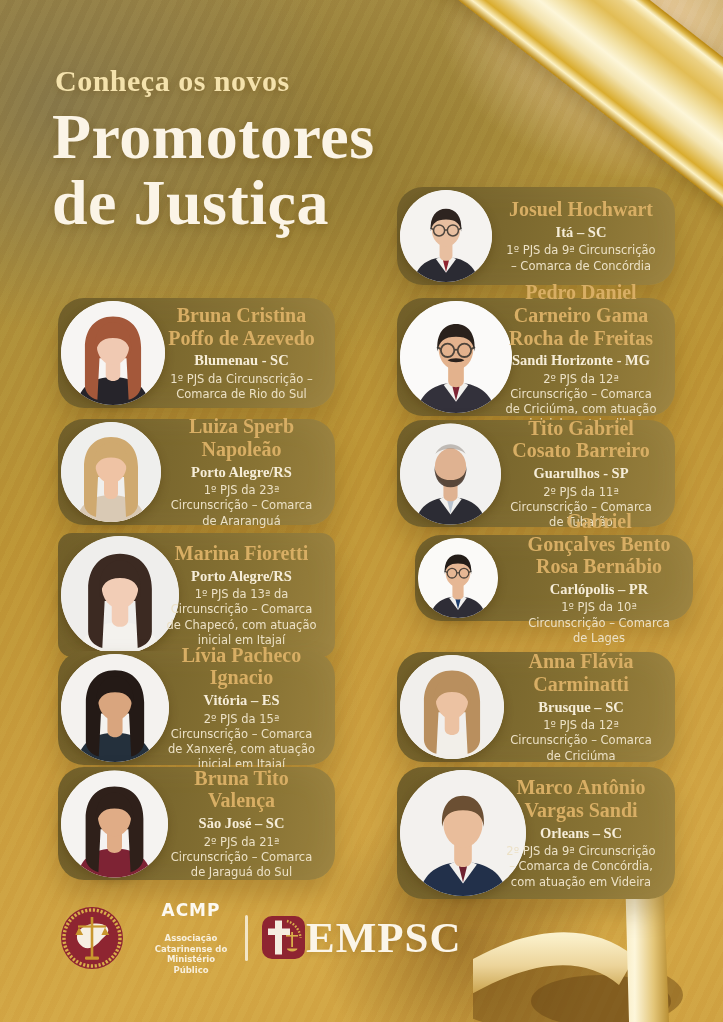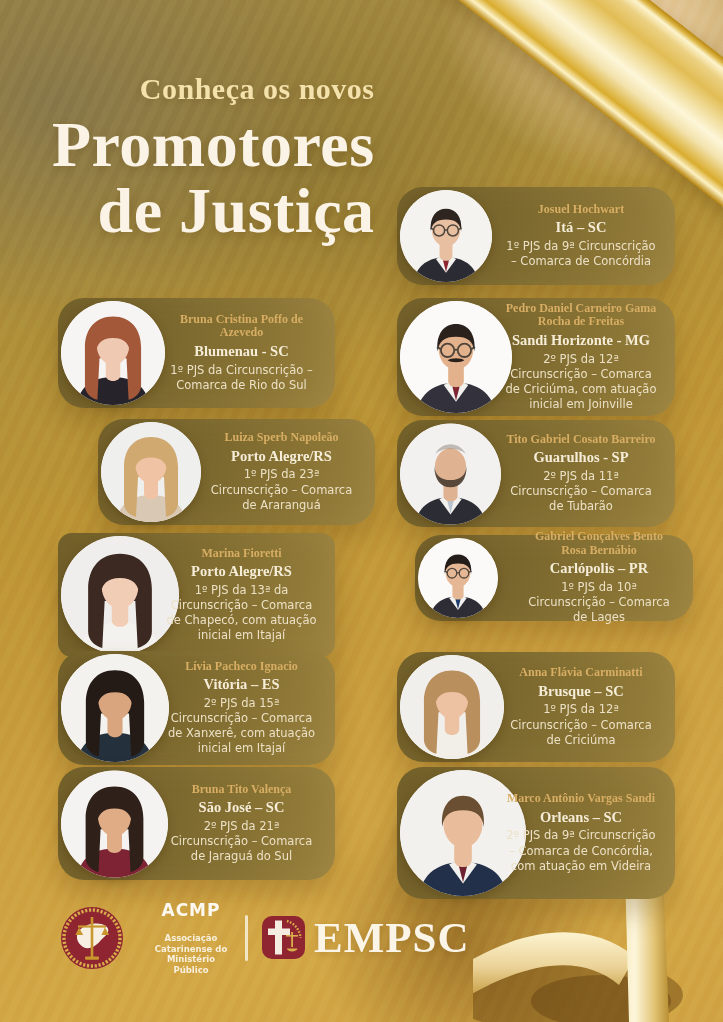--- a/index.html
+++ b/index.html
@@ -24,21 +24,21 @@
     position:absolute;left:380px;top:16px;width:540px;height:118px;
     transform:rotate(38deg);z-index:1;
     background:linear-gradient(to bottom,
       #b8860f 0%, #dcb545 4%, #fdf4cd 8%, #ecd183 16%, #e2bd55 30%,
       #f2e0a2 46%, #fdf6d8 58%, #f3e3ae 70%, #d9ac2e 86%, #fdf2c4 93%, #b8860f 100%);
     box-shadow:0 6px 18px rgba(100,70,10,.35);
   }
   
   .ribbon-bottom{position:absolute;right:0;bottom:0;width:250px;height:215px;z-index:1;}
   
-  .titleblock{position:absolute;left:55px;top:72px;z-index:2;text-align:right;}
+  .titleblock{position:absolute;left:55px;top:64px;z-index:2;}
   .kicker{
     font-family:"Liberation Serif",serif;font-weight:700;font-size:30px;
     color:#f4e2ac;letter-spacing:.5px;text-shadow:0 2px 6px rgba(90,60,10,.25);
   }
   .main-title{
     margin:6px 0 0 -3px;font-family:"Liberation Serif",serif;font-weight:700;
     font-size:64px;line-height:66px;color:#fbf4e6;letter-spacing:.5px;
     text-shadow:0 3px 10px rgba(90,60,10,.28);
   }
   
@@ -50,32 +50,32 @@
   .card .photo{
     position:absolute;left:3px;top:50%;transform:translateY(-50%);
     height:calc(100% - 6px);aspect-ratio:1/1;border-radius:50%;overflow:hidden;
     background:#f3f1ee;box-shadow:0 4px 10px rgba(70,45,8,.30);
   }
   .card .photo svg{width:100%;height:100%;display:block;}
   .card .info{
     position:absolute;inset:0;padding:8px 16px 8px 106px;
     display:flex;flex-direction:column;justify-content:center;text-align:center;gap:3px;
   }
-  .name{font-family:"Liberation Serif",serif;font-weight:700;font-size:12px;line-height:1.13;color:#d8ae64;text-align:center;}
+  .name{font-family:"Liberation Serif",serif;font-weight:700;font-size:20px;line-height:1.13;color:#d8ae64;text-align:center;}
   .loc{font-family:"Liberation Serif",serif;font-weight:700;font-size:14.5px;line-height:1.15;color:#f6edd8;}
   .desc{font-size:11.5px;line-height:1.32;color:#ece1c6;}
   
   .footer{position:absolute;left:60px;top:900px;z-index:2;display:flex;align-items:center;gap:13px;}
   .acmp{display:flex;align-items:center;gap:26px;}
   .acmp-emblem{width:64px;height:64px;display:block;}
   .acmp-text{text-align:center;}
   .acmp-abbr{font-weight:700;font-size:17px;letter-spacing:1px;color:#fdf9f0;}
   .acmp-full{margin-top:13px;width:82px;font-size:8.5px;line-height:1.25;font-weight:700;color:#f8f0dd;}
   .footer-sep{width:3px;height:46px;border-radius:2px;background:#f3e6c6;}
-  .empsc{display:flex;align-items:center;gap:8px;}
+  .empsc{display:flex;align-items:center;gap:0;}
   .empsc-icon{width:45px;height:45px;display:block;}
   .empsc-word{font-family:"Liberation Serif",serif;font-weight:600;font-size:43px;letter-spacing:1px;color:#fbf5e8;text-shadow:0 2px 6px rgba(90,60,10,.2);}
 </style>
 </head>
 <body>
 
 <div class="poster">
 
   <div class="ribbon-top"></div>
 
@@ -167,21 +167,21 @@
           <path d="M42.5 53c2.5-2.6 12.5-2.6 15 0-2.5 2.2-12.5 2.2-15 0z" fill="#2a211c"></path>
         </svg>
       </span>
     <div class="info">
       <div class="name">Pedro Daniel Carneiro Gama Rocha de Freitas</div>
       <div class="loc">Sandi Horizonte - MG</div>
       <div class="desc">2º PJS da 12ª Circunscrição – Comarca de Criciúma, com atuação inicial em Joinville</div>
     </div>
   </section>
 
-  <section class="card" style="left:58px;top:419px;width:277px;height:106px;margin-left:40px;">
+  <section class="card" style="left:58px;top:419px;width:277px;height:106px;">
     <span class="photo">
         <svg viewBox="0 0 100 100" xmlns="http://www.w3.org/2000/svg">
           <circle cx="50" cy="50" r="50" fill="#efefed"></circle>
           <path d="M15 101c2-19 16-28 35-28s33 9 35 28z" fill="#d9c9b4"></path>
           <path d="M23 45C23 27 33 15 50 15c17 0 27 12 27 30v36c0 7-5 12-12 14l-2-40H37l-2 40c-7-2-12-7-12-14z" fill="#cfa96f"></path>
           <path d="M43 57h14v14c0 4-3 6-7 6s-7-2-7-6z" fill="#efc3a4"></path>
           <ellipse cx="50" cy="43" rx="15.5" ry="18.5" fill="#efc3a4"></ellipse>
           <path d="M33 52c-3-20 6-31.5 17-31.5S70 32 67 52c-1-11-6-16.5-17-16.5S34 41 33 52z" fill="#cfa96f"></path>
         </svg>
       </span>

